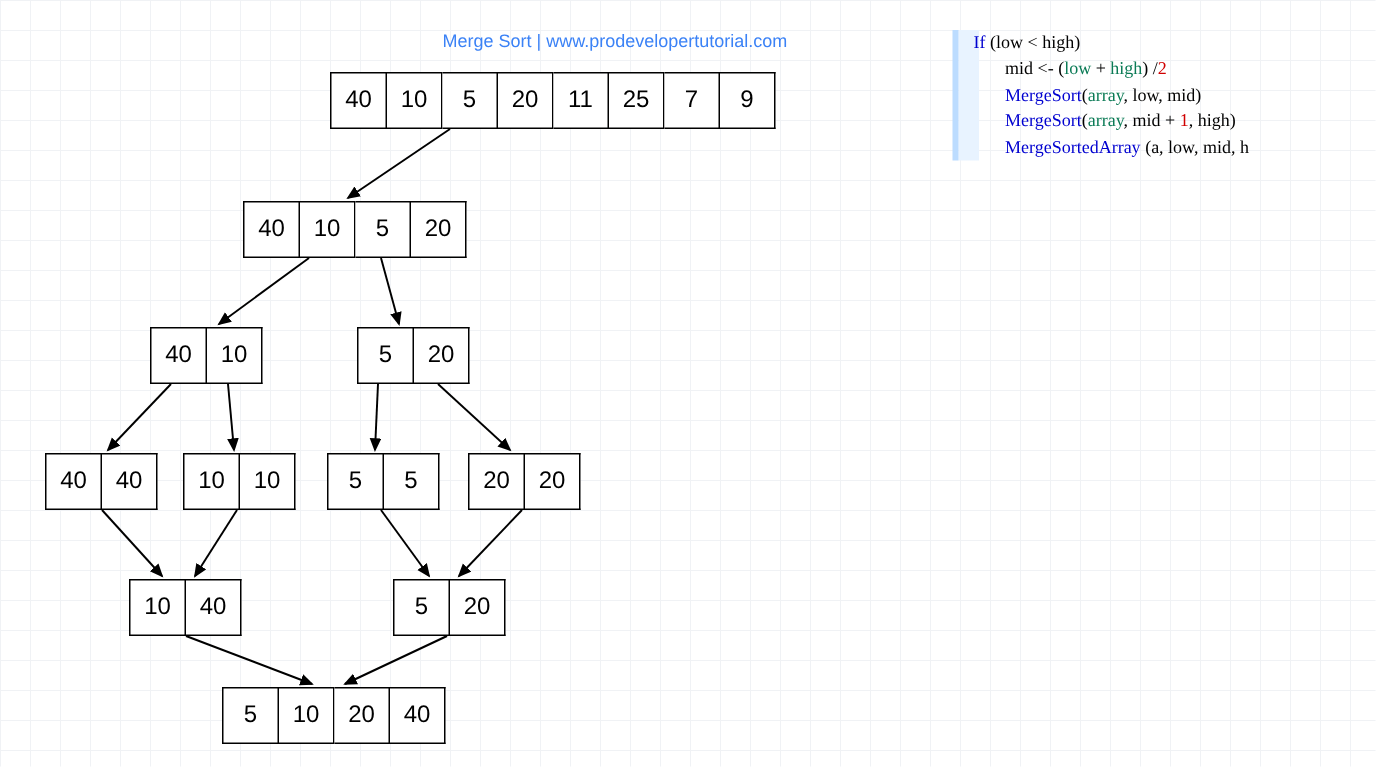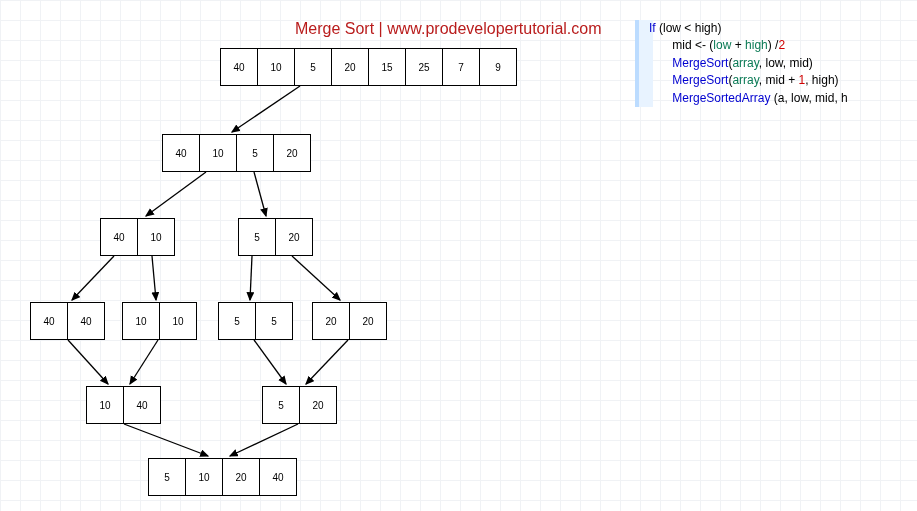--- a/index.html
+++ b/index.html
@@ -1,42 +1,42 @@
 <!DOCTYPE html>
 <html><head>
 <meta charset="utf-8">
 <style>
   html,body{margin:0;padding:0;width:917px;height:511px;background:#fff;font-family:Arial,Helvetica,sans-serif;font-size:12px;color:#000;overflow:hidden}
   
   .grid{position:absolute;inset:0;background-image:linear-gradient(#f0f2f5 1px,transparent 1px),linear-gradient(90deg,#f0f2f5 1px,transparent 1px);background-size:20px 20px}
   .stage{position:absolute;inset:0}
-  .title{position:absolute;font-size:16px;color:#b91c1c;white-space:nowrap}
+  .title{position:absolute;font-size:12px;color:#3b82f6;white-space:nowrap}
   .boxrow{position:absolute;display:flex}
-  .cell{width:36px;height:36px;border:1px solid #000;display:flex;align-items:center;justify-content:center;background:#fff;font-size:10px}
+  .cell{width:36px;height:36px;border:1px solid #000;display:flex;align-items:center;justify-content:center;background:#fff;font-size:16px}
   
   .boxrow .cell + .cell{border-left:none}
   svg.arrows{position:absolute;inset:0;width:917px;height:511px;pointer-events:none}
   
-  .code{position:absolute;top:20px;left:635px;right:0;font-family:Liberation Sans, sans-serif;font-size:12px;line-height:1.45;white-space:pre;border-left:4px solid #bcdcff;padding-left:10px;background:linear-gradient(90deg,#e8f3ff 0,#e8f3ff 14px,transparent 14px)}
+  .code{position:absolute;top:20px;left:635px;right:0;font-family:Liberation Serif, serif;font-size:12px;line-height:1.45;white-space:pre;border-left:4px solid #bcdcff;padding-left:10px;background:linear-gradient(90deg,#e8f3ff 0,#e8f3ff 14px,transparent 14px)}
   .kw{color:#0000d0}.var{color:#0a7a55}.num{color:#d00000}.fn{color:#0000d0}
 </style>
 </head>
 <body>
 
 <div class="grid"></div>
 <div class="stage">
 
   <div class="title" style="left:295px;top:20px">Merge Sort | www.prodevelopertutorial.com</div>
 
   <div class="boxrow" style="left:220px;top:48px">
     <div class="cell">40</div>
     <div class="cell">10</div>
     <div class="cell">5</div>
     <div class="cell">20</div>
-    <div class="cell">15</div>
+    <div class="cell">11</div>
     <div class="cell">25</div>
     <div class="cell">7</div>
     <div class="cell">9</div>
   </div>
 
   <div class="boxrow" style="left:162px;top:134px">
     <div class="cell">40</div>
     <div class="cell">10</div>
     <div class="cell">5</div>
     <div class="cell">20</div>

